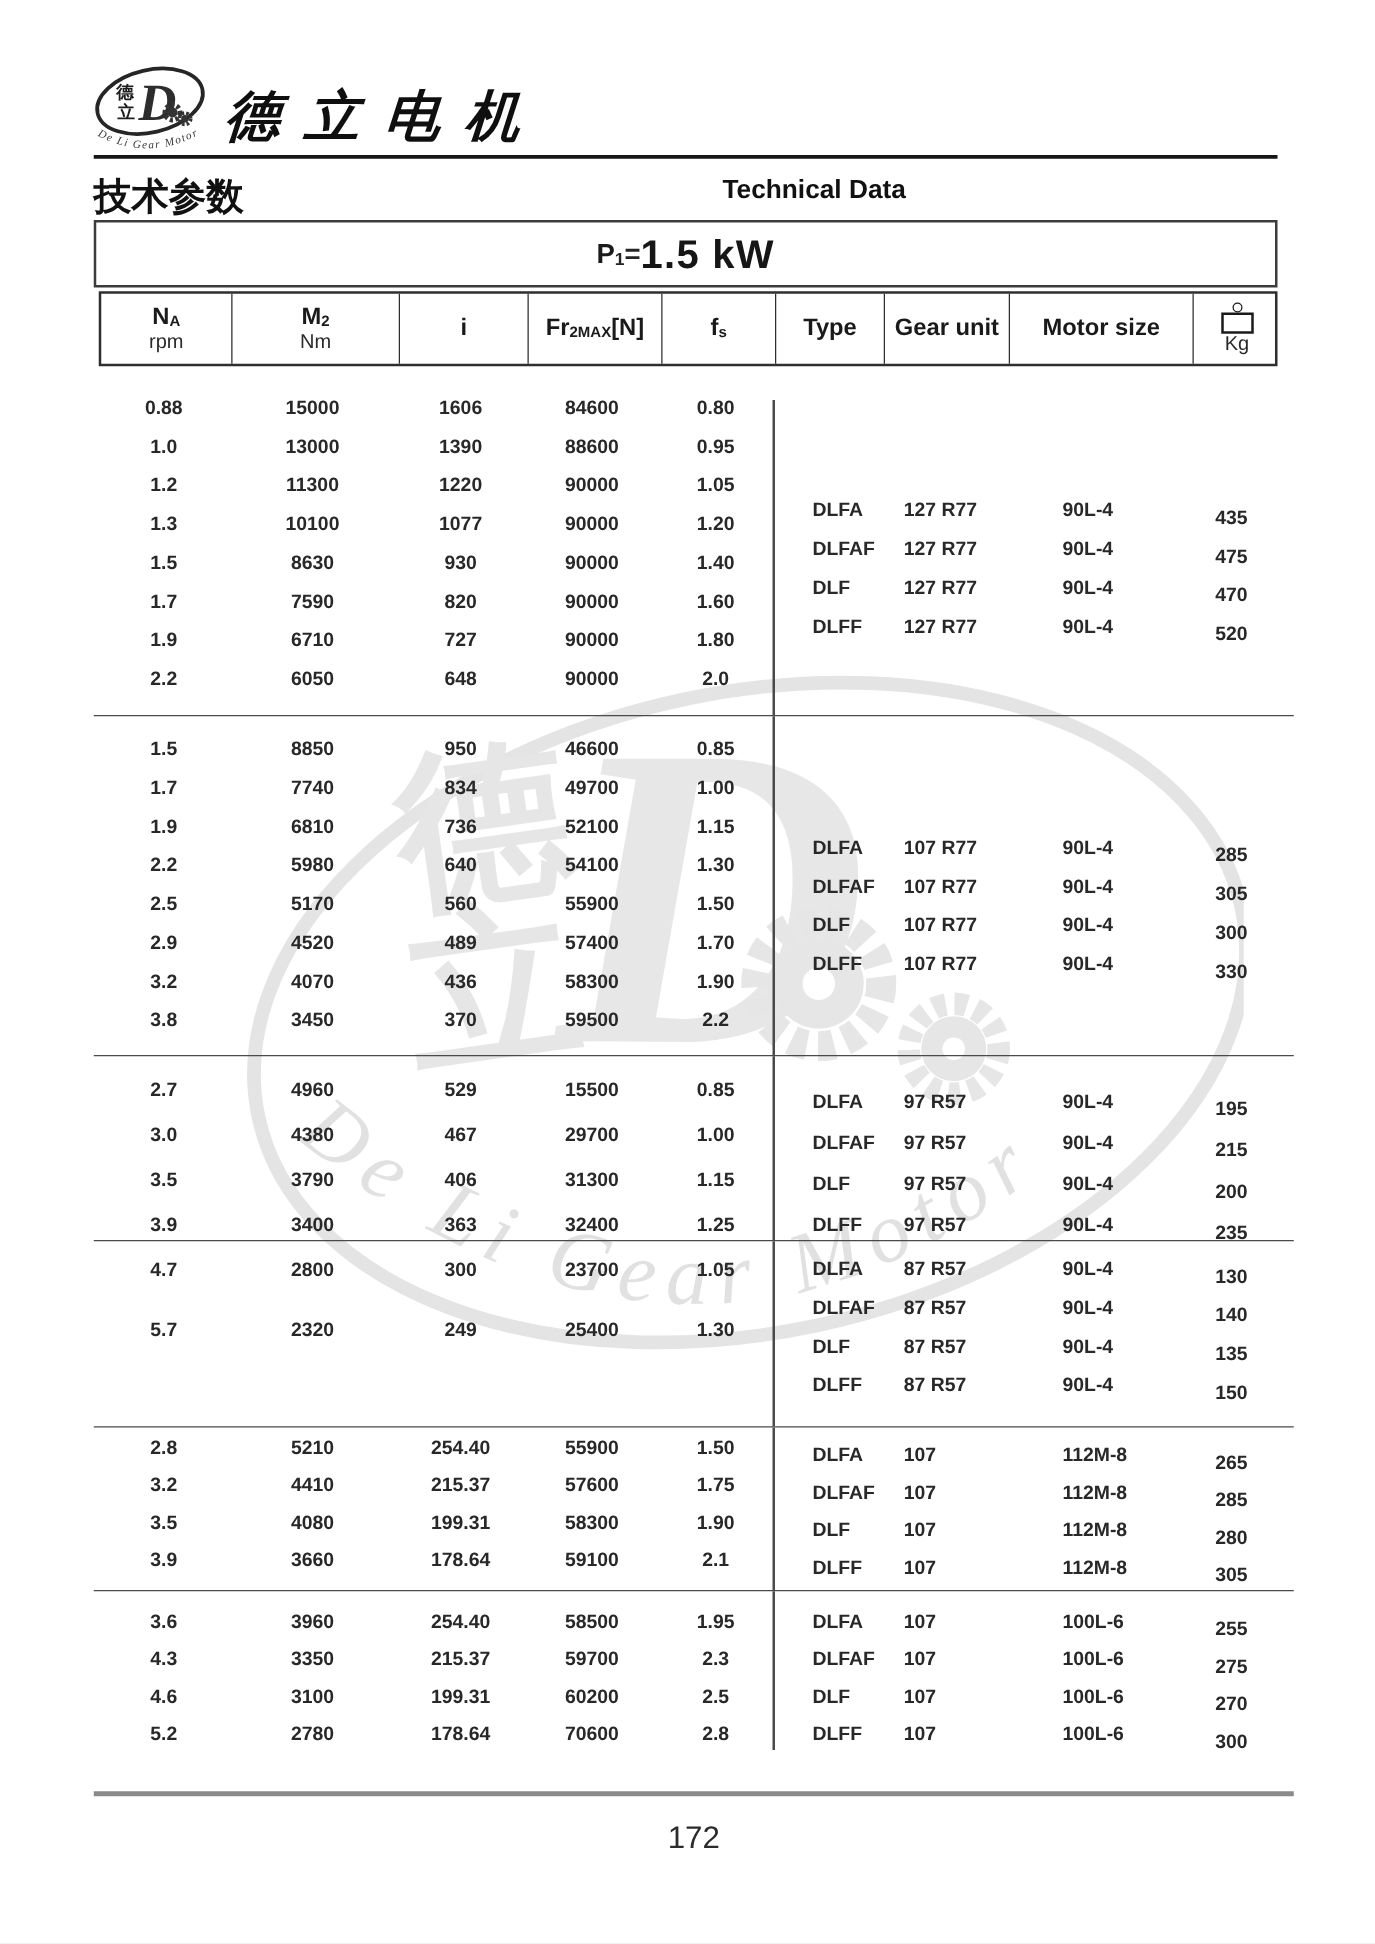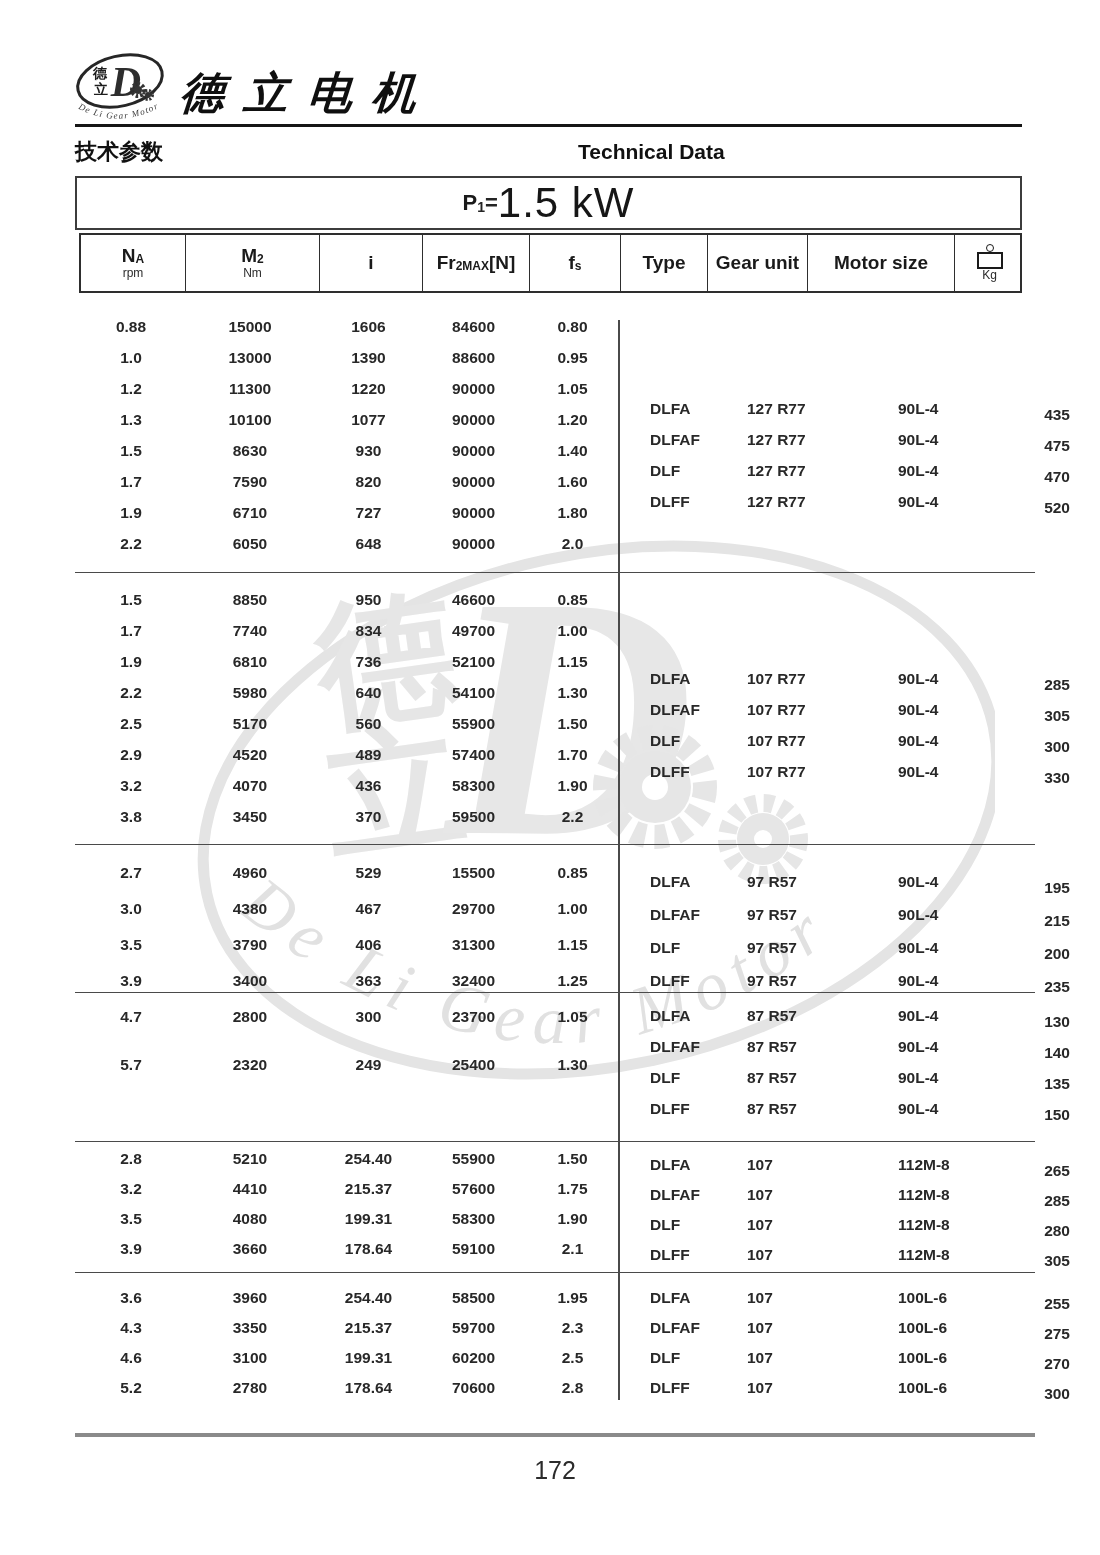--- a/index.html
+++ b/index.html
@@ -13,59 +13,59 @@
   #watermark { position:absolute; left:115px; top:515px; pointer-events:none; }
   
   .logo-svg { position:absolute; left:70px; top:50px; }
   .brand {
     position:absolute; left:180px; top:64px;
     font-family:"Liberation Serif","DejaVu Serif",serif;
     font-size:44px; font-weight:bold; letter-spacing:20px; color:#0f0f0f;
     font-style:italic; transform:skewX(-4deg);
   }
   .rule-top { position:absolute; left:75px; top:124px; width:947px; height:3px; background:#161616; }
-  .sec-cn { position:absolute; left:75px; top:137px; font-size:22px; font-weight:bold; color:#111;text-align:right; }
+  .sec-cn { position:absolute; left:75px; top:137px; font-size:30px; font-weight:bold; color:#111;text-align:right; }
   .sec-en { position:absolute; left:578px; top:140px; font-size:21px; font-weight:bold; color:#111; }
   
   .pbox {
     position:absolute; left:75px; top:176px; width:947px; height:54px;
     border:2px solid #3c3c3c; display:flex; align-items:center; justify-content:center;
   }
   .pbox .psym { font-size:22px; font-weight:bold; color:#1a1a1a; }
   .pbox .psub { font-size:14px; font-weight:bold; position:relative; top:4px; }
   .pbox .peq  { font-size:22px; font-weight:bold; }
-  .pbox .pval { font-size:42px; font-weight:normal; letter-spacing:1px; color:#161616; }
+  .pbox .pval { font-size:32px; font-weight:bold; letter-spacing:1px; color:#161616; }
   
   .thead {
     position:absolute; left:79px; top:233px; width:943px; height:60px;
     display:grid; grid-template-columns:104px 134px 103px 107px 91px 87px 100px 147px 70px;
     border:2px solid #2e2e2e;
   }
   .th { border-left:1.5px solid #2e2e2e; display:flex; flex-direction:column;
         align-items:center; justify-content:center; line-height:1.15; }
   .th:first-child { border-left:none; }
   .th-main { font-size:19px; font-weight:bold; color:#1a1a1a; }
   .th-main sub { font-size:12px; vertical-align:-0.12em; font-weight:bold; }
-  .th-unit { font-size:12px; color:#2a2a2a; }
+  .th-unit { font-size:16px; color:#2a2a2a; }
   .kg-icon { position:relative; width:26px; height:17px; border:2px solid #1a1a1a; margin-top:9px; }
   .kg-icon::before {
     content:''; position:absolute; left:50%; top:-10px; transform:translateX(-50%);
     width:6px; height:6px; border:1.5px solid #1a1a1a; border-radius:50%;
   }
   
   .blocks { position:absolute; left:75px; top:293px; width:960px;font-weight:bold; }
   .block { position:relative; border-bottom:1.4px solid #4a4a4a; }
   .block.no-border { border-bottom:none; }
   .block::after { content:''; position:absolute; left:543px; top:0; bottom:0; width:1.5px; background:#4a4a4a; }
   .block.first::after { top:27px; }
   .block.no-border::after { bottom:33px; }
   .bl { position:absolute; left:4px; top:0; width:539px; }
   .br { position:absolute; left:543px; top:0; width:404px; }
   .bl-row { display:grid; grid-template-columns:104px 134px 103px 107px 91px; align-items:center; text-align:center; }
-  .br-row { display:grid; grid-template-columns:87px 100px 147px 70px; align-items:center;gap:24px; }
+  .br-row { display:grid; grid-template-columns:87px 100px 147px 70px; align-items:center; }
   .cell { font-size:15.5px; color:#282828; }
   .c-type  { padding-left:32px; text-align:left; }
   .c-gear  { padding-left:18px; text-align:left; }
   .c-motor { padding-left:45px; text-align:left; }
   .c-kg    { text-align:right; padding-right:24px;margin-top:12px; }
   
   .rule-bottom { position:absolute; left:75px; top:1433px; width:960px; height:4px; background:#8a8a8a; }
   .pageno { position:absolute; left:75px; top:1456px; width:960px; text-align:center;
             font-size:25px; color:#2b2b2b; }
 </style>

